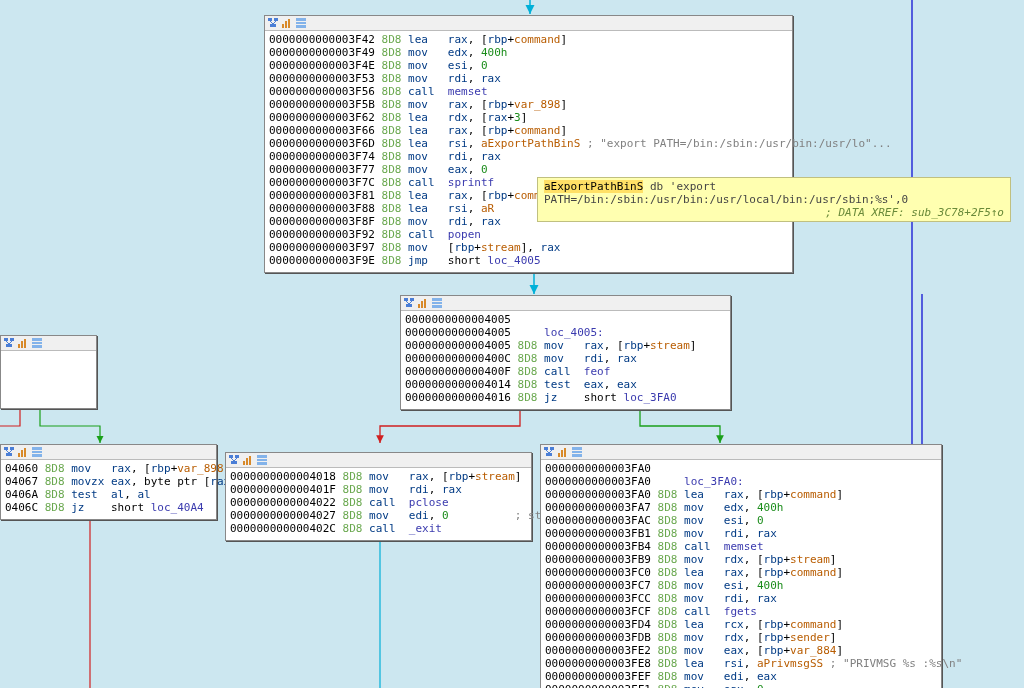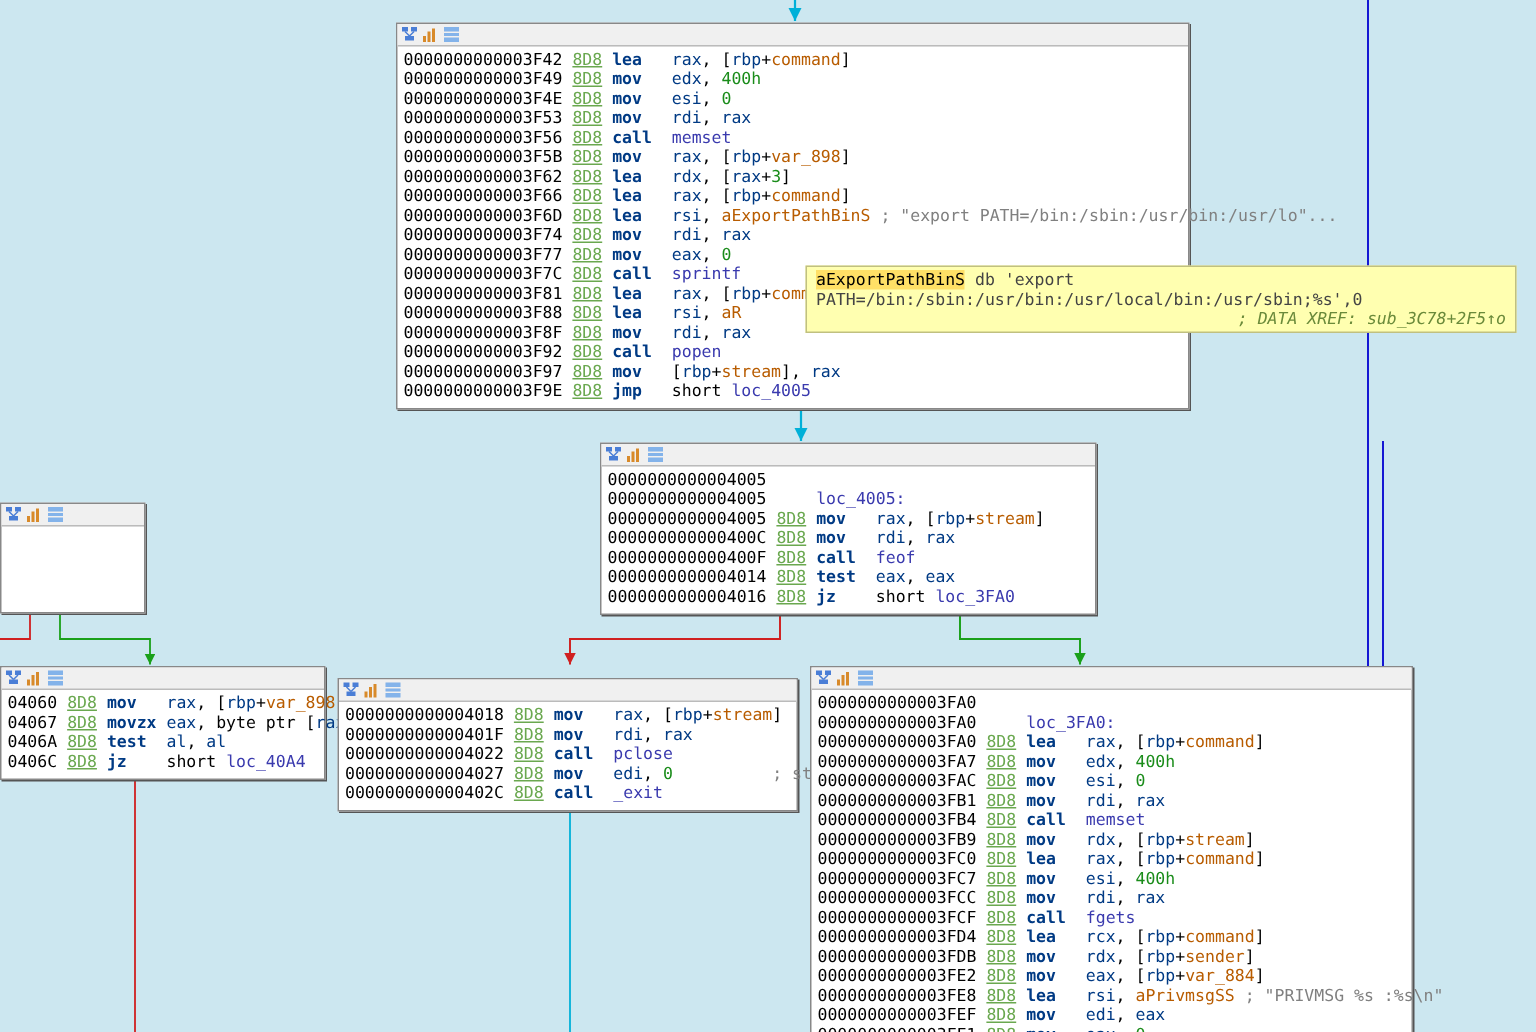--- a/index.html
+++ b/index.html
@@ -3,22 +3,22 @@
 <meta charset="utf-8">
 <style>
   html,body{margin:0;padding:0;width:1024px;height:688px;overflow:hidden;}
   body{background:#cce7f0;font-family:"Consolas","Lucida Console",monospace;font-size:11px;position:relative;}
   svg.wires{position:absolute;top:0;left:0;pointer-events:none;}
   .node{position:absolute;background:#fff;border:1px solid #888;box-shadow:1px 1px 0 #555;}
   .titlebar{height:14px;background:#f0f0f0;border-bottom:1px solid #bbb;display:flex;align-items:center;gap:2px;padding:0 2px;}
   .titlebar svg{width:12px;height:12px;}
   .body{padding:2px 4px 4px 4px;white-space:pre;line-height:13px;letter-spacing:0;}
   .addr{color:#000;}
-  .seg{color:#6aa84f;text-decoration:underline;}
-  .mn{color:#003a84;font-weight:bold;}
+  .seg{color:#6aa84f;}
+  .mn{color:#003a84;}
   .reg{color:#003a84;}
   .imm{color:#1a8c1a;margin-top:13px;}
   .var{color:#b85c00;}
   .cmt{color:#808080;}
   .lbl{color:#3a3aae;}
   .func{color:#3a3aae;margin-top:40px;}
   .tooltip{position:absolute;background:#ffffb0;border:1px solid #c0c080;padding:2px 6px;font-size:11px;color:#444;line-height:13px;}
   .tooltip .hl{background:#ffe066;color:#000;}
 </style>
 </head>

